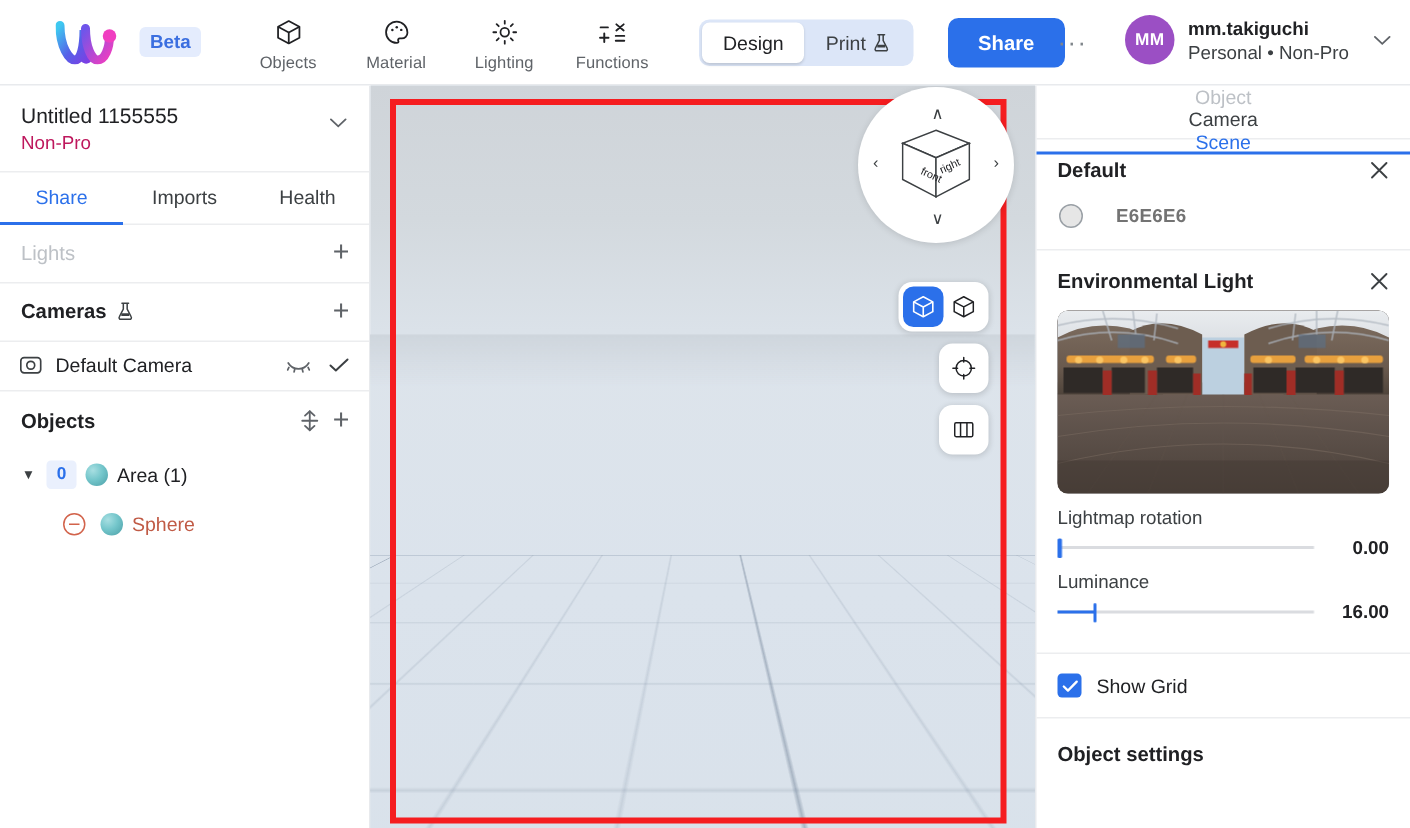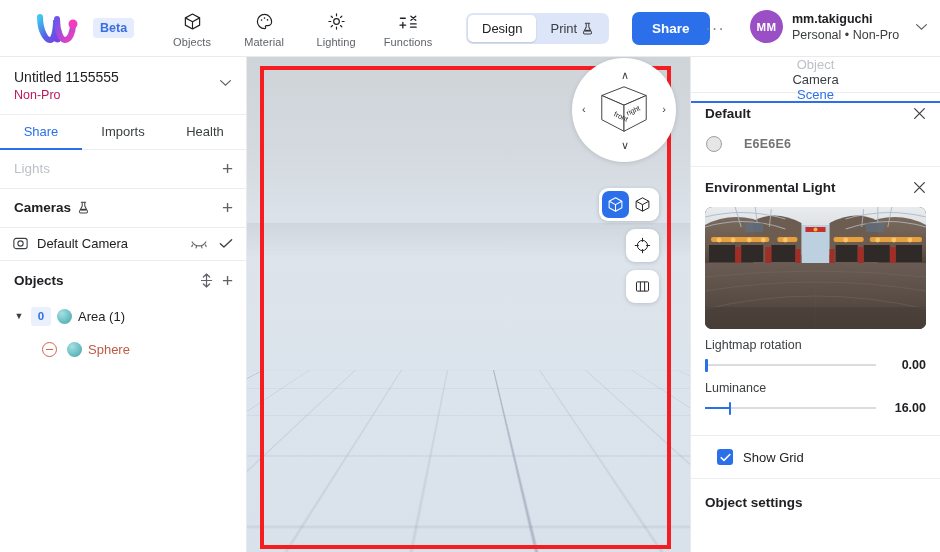--- a/index.html
+++ b/index.html
@@ -243,21 +243,21 @@
   }
   .track .fill {
     position: absolute; left: 0; top: 6px; height: 2px; background: #2b70ea;
   }
   .track .knob {
     position: absolute; top: 1px; width: 2.5px; height: 13px; background: #2b70ea;
     border-radius: 1px;
   }
   .slider-val { font-size: 12.5px; color: #202124; width: 40px; text-align: right; }
 
-  .check-row { display: flex; align-items: center; gap: 10px; padding: 0 14px; height: 42px; cursor: pointer; margin-left: 12px; }
+  .check-row { display: flex; align-items: center; gap: 10px; padding: 0 14px; height: 42px; cursor: pointer; }
   .checkbox {
     width: 16px; height: 16px; border-radius: 3px; background: #2b70ea;
     display: flex; align-items: center; justify-content: center;
   }
   .check-label { font-size: 13px; color: #202124; }
   .r-divider { height: 1px; background: #ecedef; }
   .render-head { padding: 16px 14px 0 14px; font-size: 13.5px; color: #202124; font-weight: 700; }
 </style>
 </head>
 <body>

